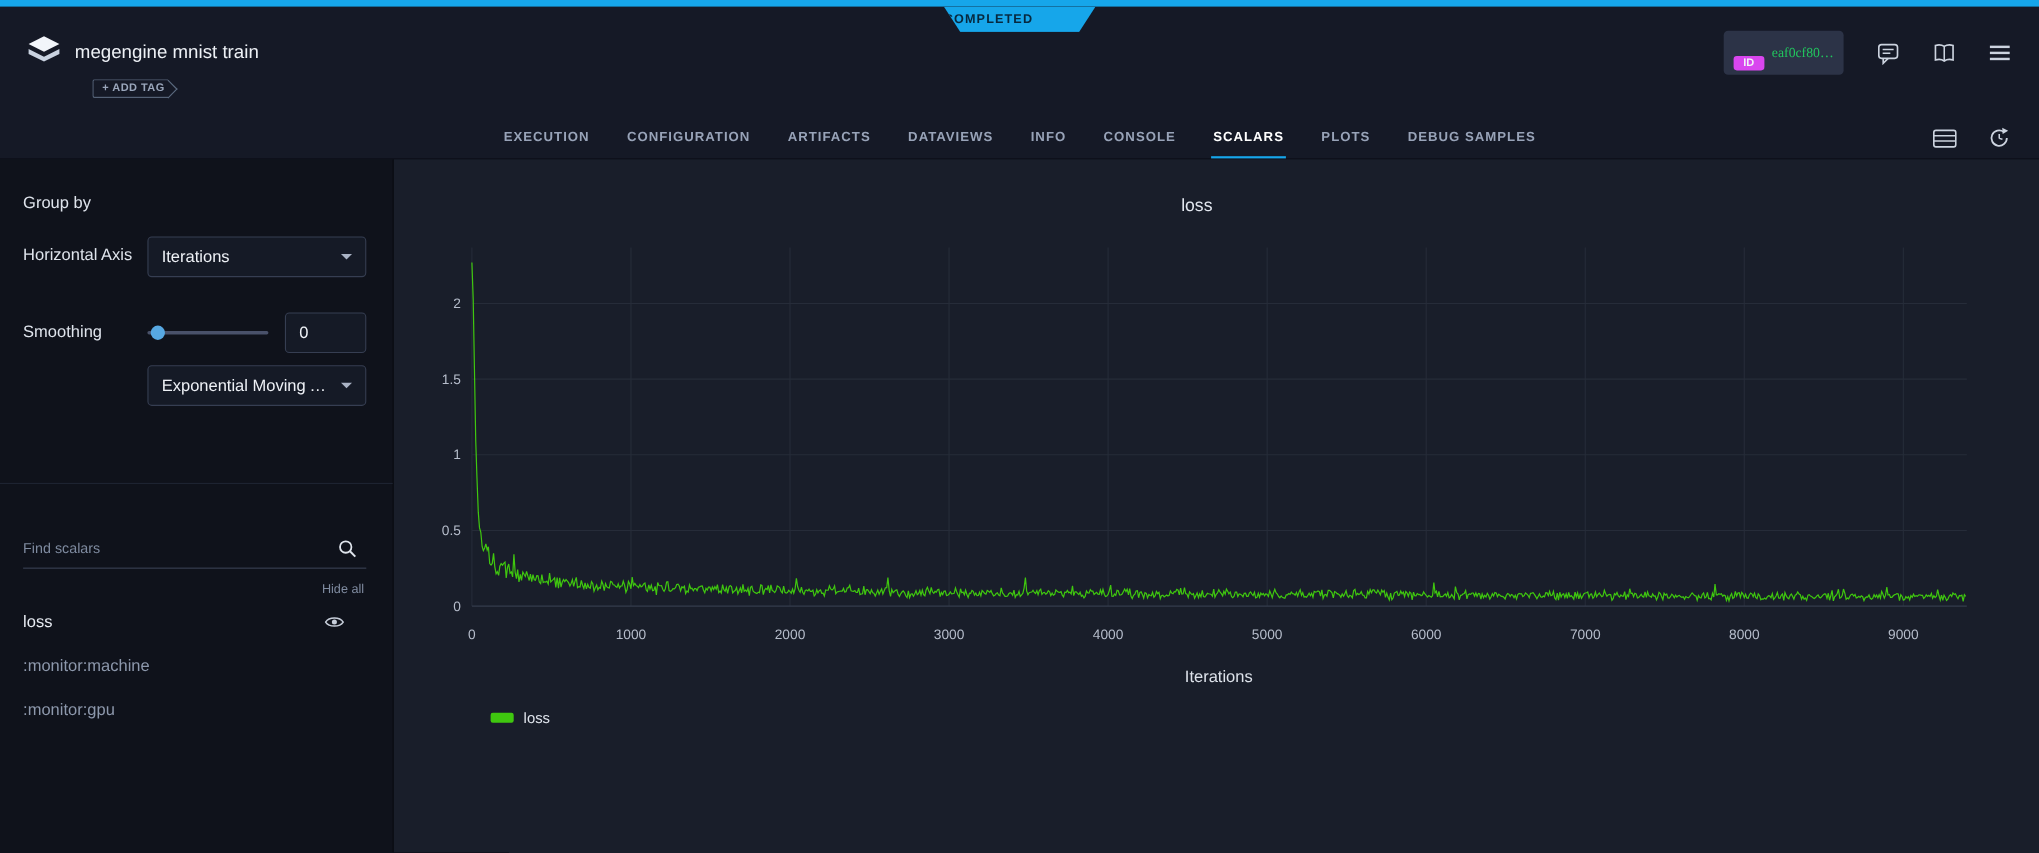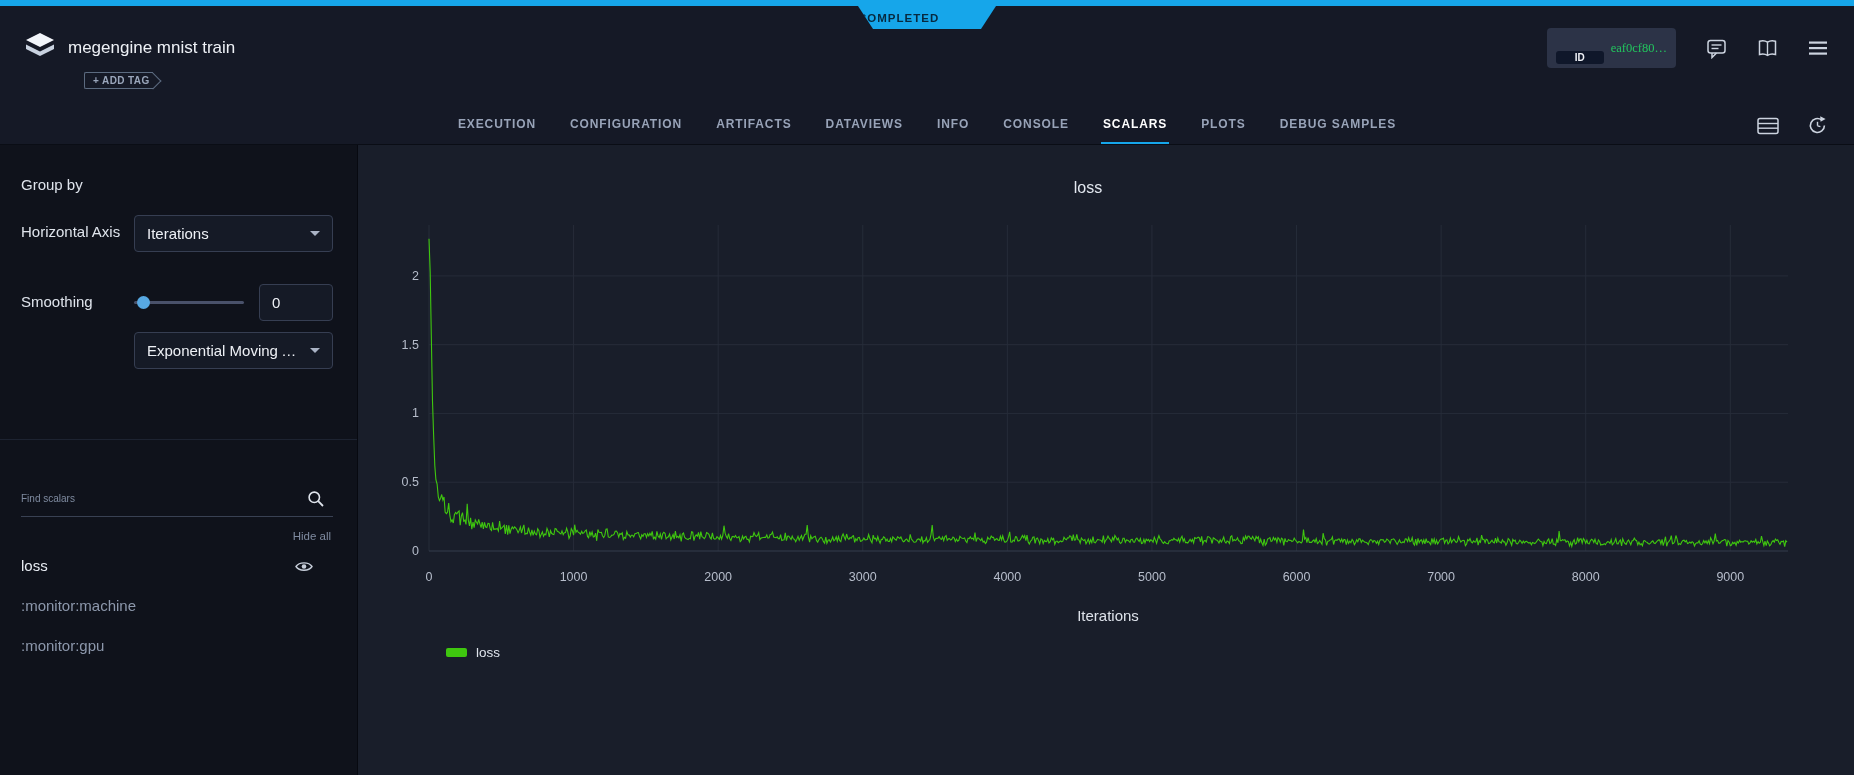--- a/index.html
+++ b/index.html
@@ -19,21 +19,21 @@
   .logo { position:absolute; left:24px; top:26px; width:32px; height:30px; }
   .exp-title { position:absolute; left:68px; top:32px; font-size:17px; font-weight:normal; color:#eef1f6;text-align:right; }
   .add-tag { position:absolute; left:84px; top:66px; height:17px; border:1px solid #5c6b80; border-right:none;
     border-radius:2px 0 0 2px; color:#9aa6bb; font-size:10px; font-weight:bold; letter-spacing:.4px;
     padding:0 3px 0 8px; line-height:15px; cursor:pointer; }
   .add-tag::after { content:""; position:absolute; right:-6px; top:2.2px; width:11px; height:11px;
     border-top:1px solid #5c6b80; border-right:1px solid #5c6b80; transform:rotate(45deg); }
 
   .header-right { position:absolute; right:26px; top:30px; height:24px; display:flex; align-items:center; gap:30px; }
   .id-badge { display:flex; align-items:center; gap:7px; background:#2c3347; border-radius:4px; padding:4px 9px; cursor:pointer; }
-  .id-badge .id-chip { background:#0f172a; color:#f0f2f7; font-size:10px; font-weight:bold; border-radius:3px; padding:1px 19px;margin-top:19px; }
+  .id-badge .id-chip { background:#d946ef; color:#f0f2f7; font-size:10px; font-weight:bold; border-radius:3px; padding:1px 9px;margin-top:19px; }
   .id-badge .id-value { font-family:Liberation Serif, serif; font-size:12.5px; color:#22c55e; }
   .icon-btn { display:flex; align-items:center; justify-content:center; cursor:pointer; }
 
   
   .tab-bar { position:absolute; left:0; bottom:0; width:100%; height:40px; display:flex; justify-content:center; }
   .tab { position:relative; padding:0 17px; line-height:40px; font-size:12px; font-weight:600; letter-spacing:.9px;
     color:#98a3b8; cursor:pointer; white-space:nowrap; }
   .tab.active { color:#ffffff; }
   .tab.active::after { content:""; position:absolute; left:15px; right:15px; bottom:0; height:2.5px; background:#16a6ea; }
   .tabbar-icons { position:absolute; right:26px; bottom:8px; display:flex; gap:28px; }
@@ -55,21 +55,21 @@
   .slider-thumb { position:absolute; left:3px; top:3.5px; width:13px; height:13px; border-radius:50%; background:#57a8e2; }
 
   .num-input { position:absolute; left:259px; top:139px; width:74px; height:37px; background:#151a26;
     border:1px solid #363e52; border-radius:4px; color:#eef1f6; font-size:15px; padding:0 12px;
     font-family:"Liberation Sans","DejaVu Sans",sans-serif; outline:none; }
 
   .sidebar-divider { position:absolute; left:0; top:294px; width:100%; height:1px; background:#1d2331; }
 
   .search-wrap { position:absolute; left:21px; top:336px; width:312px; height:36px; border-bottom:1px solid #394153; }
   .search-input { width:280px; height:100%; background:transparent; border:none; outline:none; color:#fef9c3;
-    font-size:10px; font-family:"Liberation Sans","DejaVu Sans",sans-serif; }
+    font-size:13px; font-family:"Liberation Sans","DejaVu Sans",sans-serif; }
   .search-input::placeholder { color:#7f8ba0; }
   .search-icon { position:absolute; right:8px; top:9px; }
 
   .hide-all { position:absolute; right:26px; top:385px; font-size:11.5px; color:#7f8ba0; cursor:pointer;padding-left:24px; }
 
   .scalar-list { position:absolute; left:0; top:400px; width:100%; }
   .scalar-row { position:relative; height:40px; display:flex; align-items:center; padding-left:21px; cursor:pointer; }
   .scalar-row .metric-label { font-size:15px; }
   .scalar-row.on .metric-label { color:#e8ecf3; }
   .scalar-row.off .metric-label { color:#8d98ac; }

